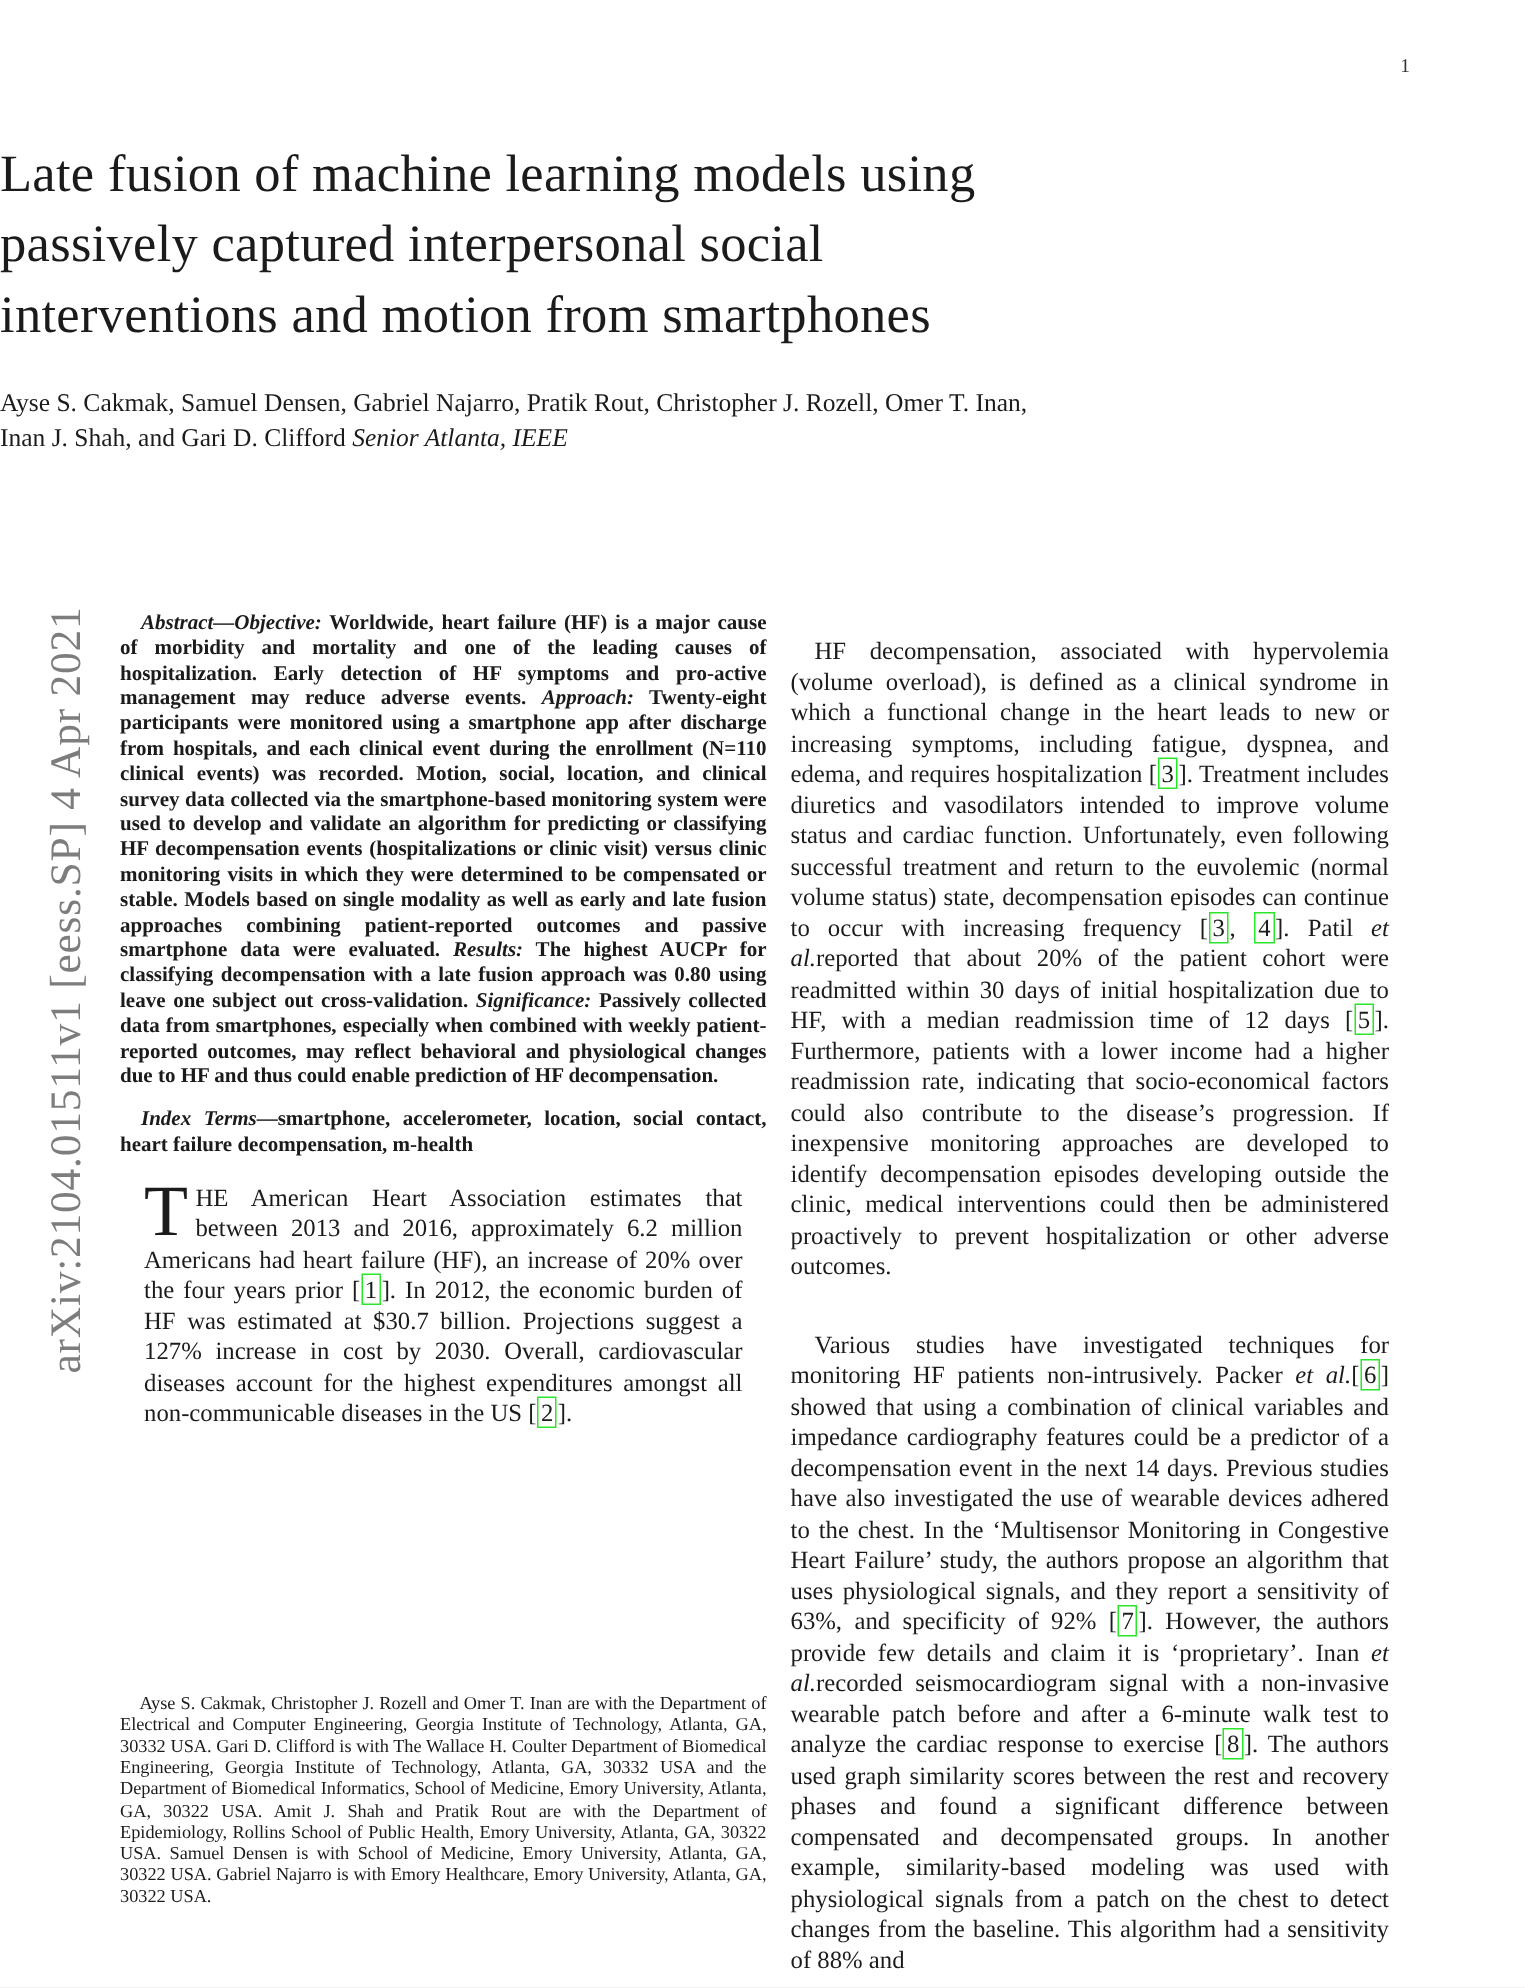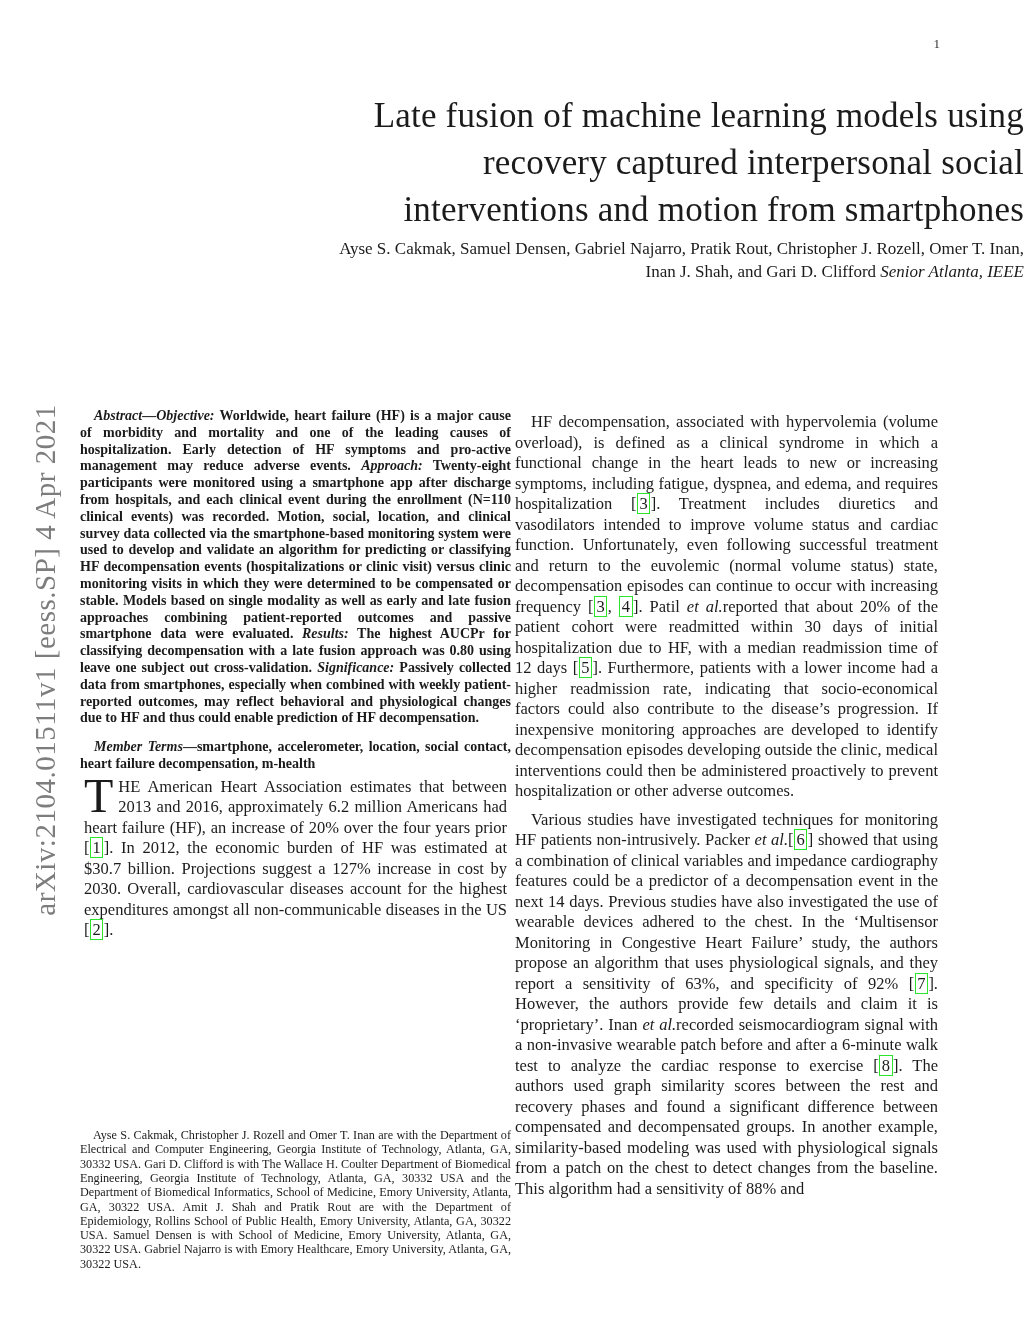--- a/index.html
+++ b/index.html
@@ -26,32 +26,32 @@
     left: 45px;
     top: 660px;
     transform: translate(-50%, -50%) rotate(-90deg);
     white-space: nowrap;
     font-size: 29px;
     color: #7d7d7d;
     letter-spacing: 0.5px;
   }
   .paper-header {
     padding-top: 92px;
-    text-align: right;
+    text-align: left;
   }
   .paper-title {
     margin: 0;
     font-size: 35px;
     font-weight: normal;
     line-height: 47px;
     letter-spacing: 0.2px;
   }
   .title-line { display: block; }
   .authors {
-    margin-top: 4px;
+    margin-top: 24px;
     font-size: 17px;
     line-height: 23px;
   }
   .authors-line { display: block; }
   .columns {
     position: absolute;
     top: 408px;
     left: 80px;
     right: 82px;
     bottom: 54px;
@@ -73,21 +73,21 @@
   .index-terms { margin-top: 12px; }
   .section-heading {
     margin: 20px 0 13px 0;
     font-size: 16.5px;
     font-weight: normal;
     text-align: center;
   }
   .section-heading .numeral { margin-right: 9px; }
   .sc { font-variant: small-caps; letter-spacing: 0.8px; }
   .body-text {
-    margin: 4px;
+    margin: 16px;
     font-size: 16.5px;
     line-height: 20.5px;
   }
   .indent { text-indent: 16px; }
   .dropcap {
     float: left;
     font-size: 48px;
     line-height: 37px;
     padding-right: 5px;
     font-weight: 500;
@@ -112,34 +112,34 @@
 
 <div class="page">
 
   <div class="page-number">1</div>
 
   <div class="arxiv-sidebar">arXiv:2104.01511v1  [eess.SP]  4 Apr 2021</div>
 
   <header class="paper-header">
     <h1 class="paper-title">
       <span class="title-line">Late fusion of machine learning models using</span>
-      <span class="title-line">recovery captured interpersonal social</span>
+      <span class="title-line">passively captured interpersonal social</span>
       <span class="title-line">interventions and motion from smartphones</span>
     </h1>
     <div class="authors">
       <span class="authors-line">Ayse S. Cakmak, Samuel Densen, Gabriel Najarro, Pratik Rout, Christopher J. Rozell, Omer T. Inan,</span>
       <span class="authors-line"><span>Inan J. Shah, and Gari D. Clifford </span><em>Senior Atlanta, IEEE</em></span>
     </div>
   </header>
 
   <div class="columns">
 
     <div class="col">
       <p class="abstract"><em>Abstract—Objective:</em> Worldwide, heart failure (HF) is a major cause of morbidity and mortality and one of the leading causes of hospitalization. Early detection of HF symptoms and pro-active management may reduce adverse events. <em>Approach:</em> Twenty-eight participants were monitored using a smartphone app after discharge from hospitals, and each clinical event during the enrollment (N=110 clinical events) was recorded. Motion, social, location, and clinical survey data collected via the smartphone-based monitoring system were used to develop and validate an algorithm for predicting or classifying HF decompensation events (hospitalizations or clinic visit) versus clinic monitoring visits in which they were determined to be compensated or stable. Models based on single modality as well as early and late fusion approaches combining patient-reported outcomes and passive smartphone data were evaluated. <em>Results:</em> The highest AUCPr for classifying decompensation with a late fusion approach was 0.80 using leave one subject out cross-validation. <em>Significance:</em> Passively collected data from smartphones, especially when combined with weekly patient-reported outcomes, may reflect behavioral and physiological changes due to HF and thus could enable prediction of HF decompensation.</p>
-      <p class="abstract index-terms"><em>Member Terms</em>—smartphone, accelerometer, location, social contact, heart failure decompensation, m-health</p>
+      <p class="abstract index-terms"><em>Index Terms</em>—smartphone, accelerometer, location, social contact, heart failure decompensation, m-health</p>
       <p class="body-text"><span class="dropcap">T</span><span>HE American Heart Association estimates that between 2013 and 2016, approximately 6.2 million Americans had heart failure (HF), an increase of 20% over the four years prior [<span class="citebox">1</span>]. In 2012, the economic burden of HF was estimated at $30.7 billion. Projections suggest a 127% increase in cost by 2030. Overall, cardiovascular diseases account for the highest expenditures amongst all non-communicable diseases in the US [<span class="citebox">2</span>].</span></p>
       <div class="footnote">Ayse S. Cakmak, Christopher J. Rozell and Omer T. Inan are with the Department of Electrical and Computer Engineering, Georgia Institute of Technology, Atlanta, GA, 30332 USA. Gari D. Clifford is with The Wallace H. Coulter Department of Biomedical Engineering, Georgia Institute of Technology, Atlanta, GA, 30332 USA and the Department of Biomedical Informatics, School of Medicine, Emory University, Atlanta, GA, 30322 USA. Amit J. Shah and Pratik Rout are with the Department of Epidemiology, Rollins School of Public Health, Emory University, Atlanta, GA, 30322 USA. Samuel Densen is with School of Medicine, Emory University, Atlanta, GA, 30322 USA. Gabriel Najarro is with Emory Healthcare, Emory University, Atlanta, GA, 30322 USA.</div>
     </div>
 
     <div class="col">
       <p class="body-text indent">HF decompensation, associated with hypervolemia (volume overload), is defined as a clinical syndrome in which a functional change in the heart leads to new or increasing symptoms, including fatigue, dyspnea, and edema, and requires hospitalization [<span class="citebox">3</span>]. Treatment includes diuretics and vasodilators intended to improve volume status and cardiac function. Unfortunately, even following successful treatment and return to the euvolemic (normal volume status) state, decompensation episodes can continue to occur with increasing frequency [<span class="citebox">3</span>, <span class="citebox">4</span>]. Patil <em>et al.</em>reported that about 20% of the patient cohort were readmitted within 30 days of initial hospitalization due to HF, with a median readmission time of 12 days [<span class="citebox">5</span>]. Furthermore, patients with a lower income had a higher readmission rate, indicating that socio-economical factors could also contribute to the disease’s progression. If inexpensive monitoring approaches are developed to identify decompensation episodes developing outside the clinic, medical interventions could then be administered proactively to prevent hospitalization or other adverse outcomes.</p>
       <p class="body-text indent">Various studies have investigated techniques for monitoring HF patients non-intrusively. Packer <em>et al.</em>[<span class="citebox">6</span>] showed that using a combination of clinical variables and impedance cardiography features could be a predictor of a decompensation event in the next 14 days. Previous studies have also investigated the use of wearable devices adhered to the chest. In the ‘Multisensor Monitoring in Congestive Heart Failure’ study, the authors propose an algorithm that uses physiological signals, and they report a sensitivity of 63%, and specificity of 92% [<span class="citebox">7</span>]. However, the authors provide few details and claim it is ‘proprietary’. Inan <em>et al.</em>recorded seismocardiogram signal with a non-invasive wearable patch before and after a 6-minute walk test to analyze the cardiac response to exercise [<span class="citebox">8</span>]. The authors used graph similarity scores between the rest and recovery phases and found a significant difference between compensated and decompensated groups. In another example, similarity-based modeling was used with physiological signals from a patch on the chest to detect changes from the baseline. This algorithm had a sensitivity of 88% and</p>
     </div>
 
   </div>

